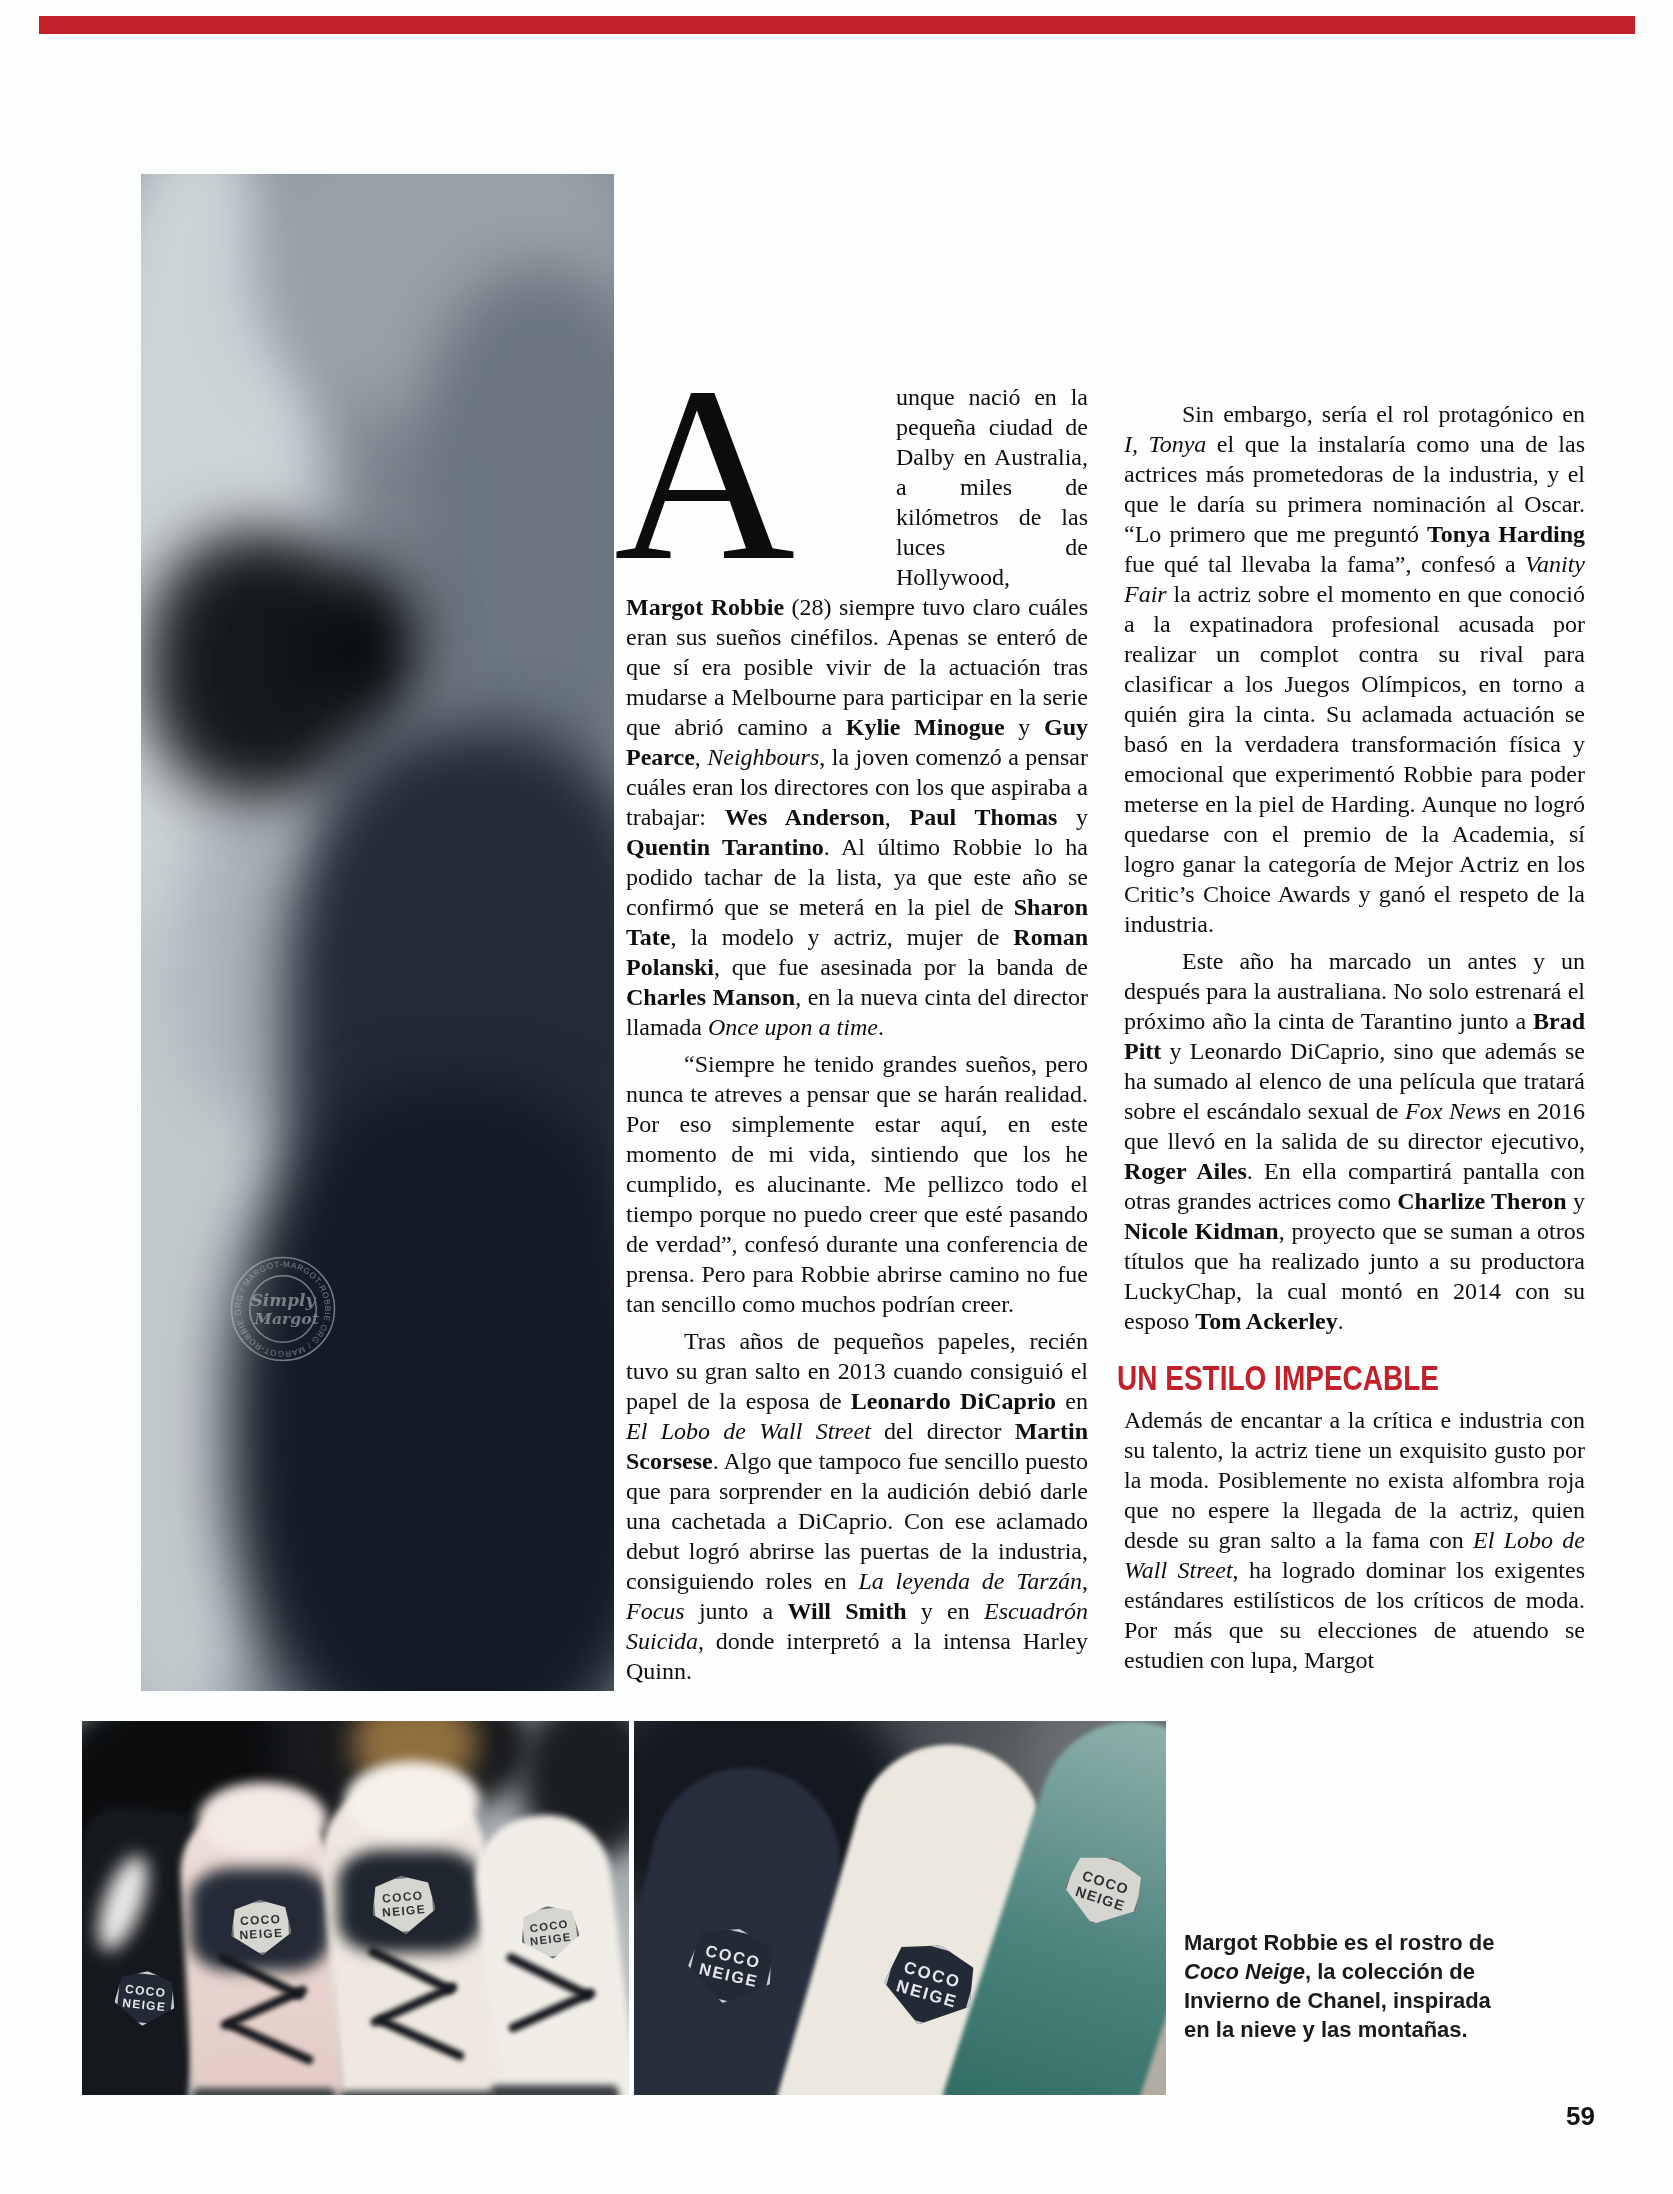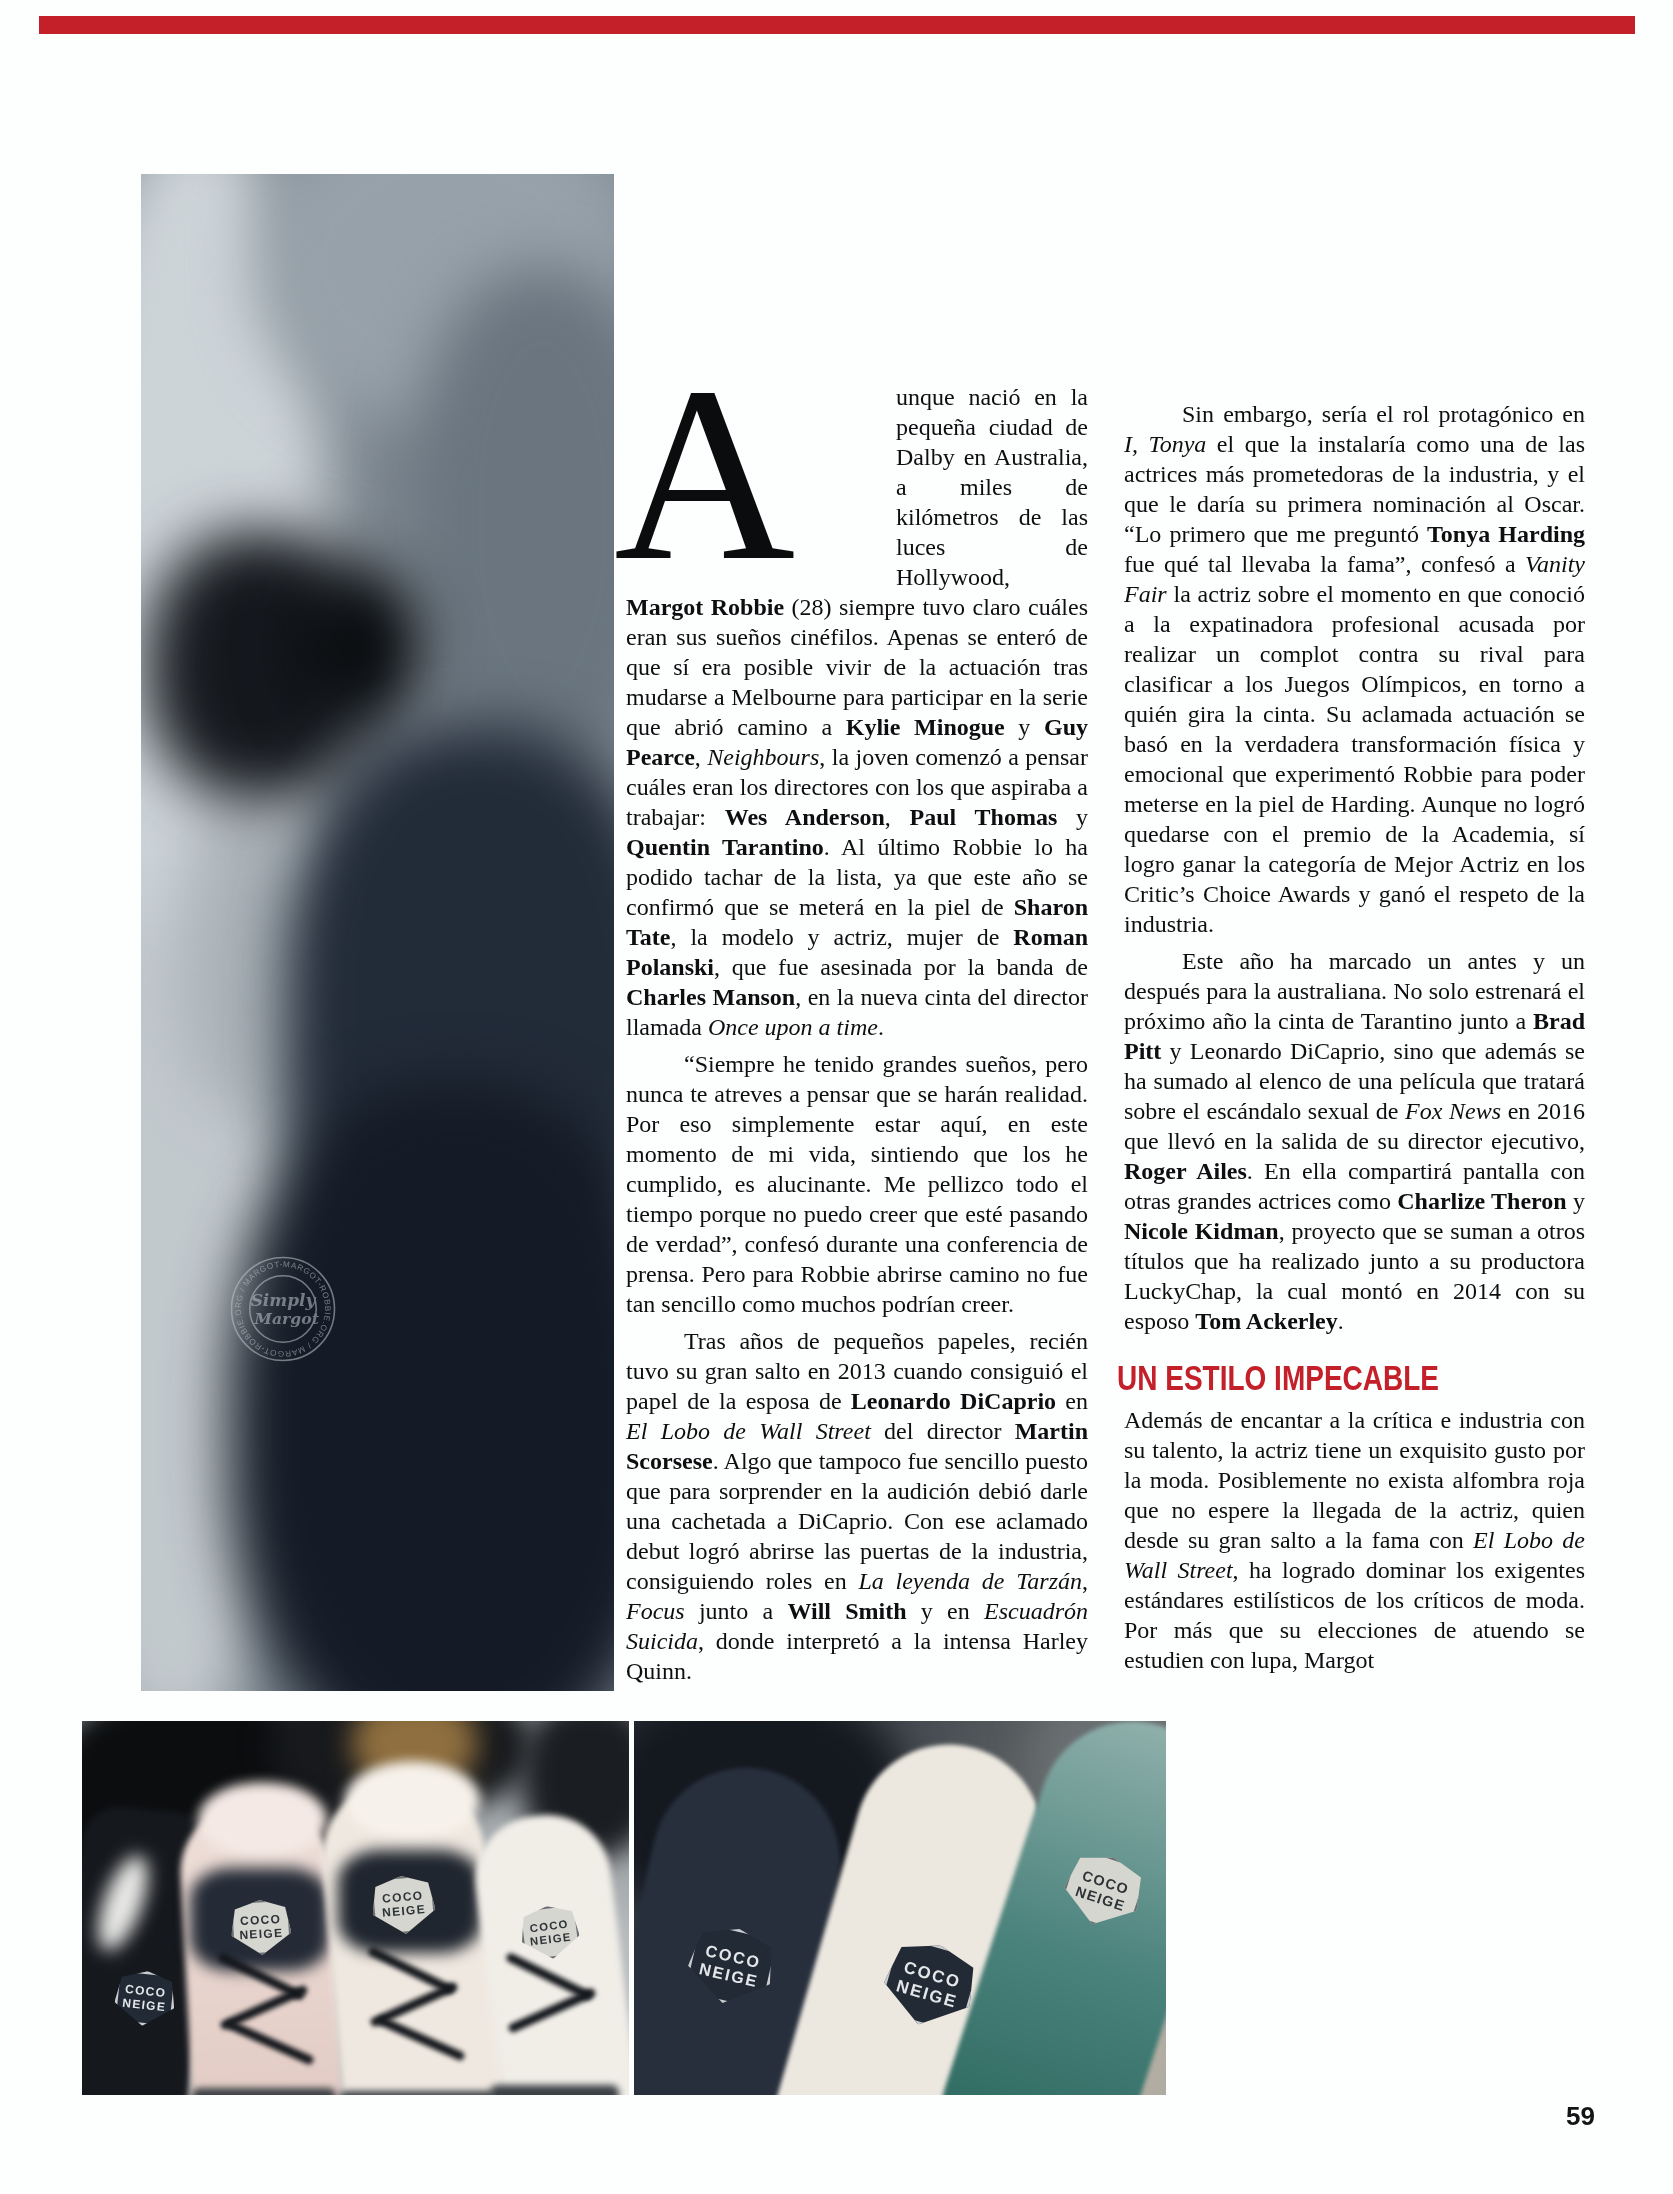--- a/index.html
+++ b/index.html
@@ -205,17 +205,18 @@
     <div class="patch patch-dark" style="left:251px;top:223px;width:89px;height:82px;font-size:17px;letter-spacing:1.9px;transform:rotate(16deg);">
       <div>COCO</div>
         <div>NEIGE</div>
     </div>
     <div class="patch patch-light" style="left:431px;top:135px;width:76px;height:70px;font-size:14.4px;letter-spacing:1.3px;transform:rotate(18deg);">
       <div>COCO</div>
         <div>NEIGE</div>
     </div>
   </div>
 
+  <div class="caption"><b>Margot Robbie es el rostro de </b><b><i>Coco Neige</i></b><b>, la colección de Invierno de Chanel, inspirada en la nieve y las montañas.</b></div>
 
   <div class="pageno">59</div>
 
 </div>
 
 
 </body></html>

